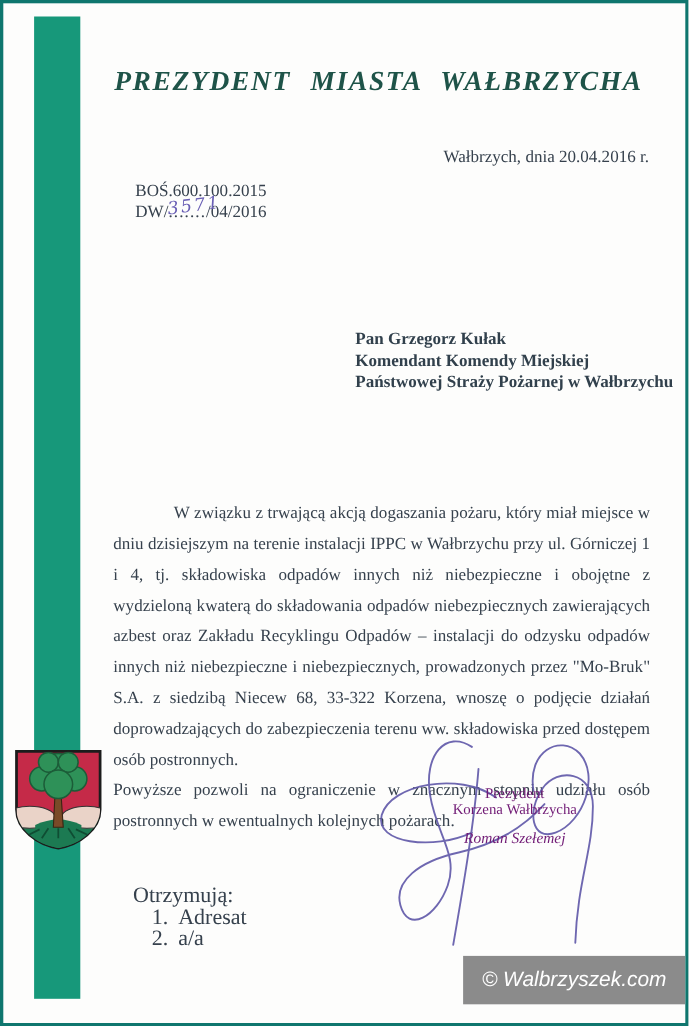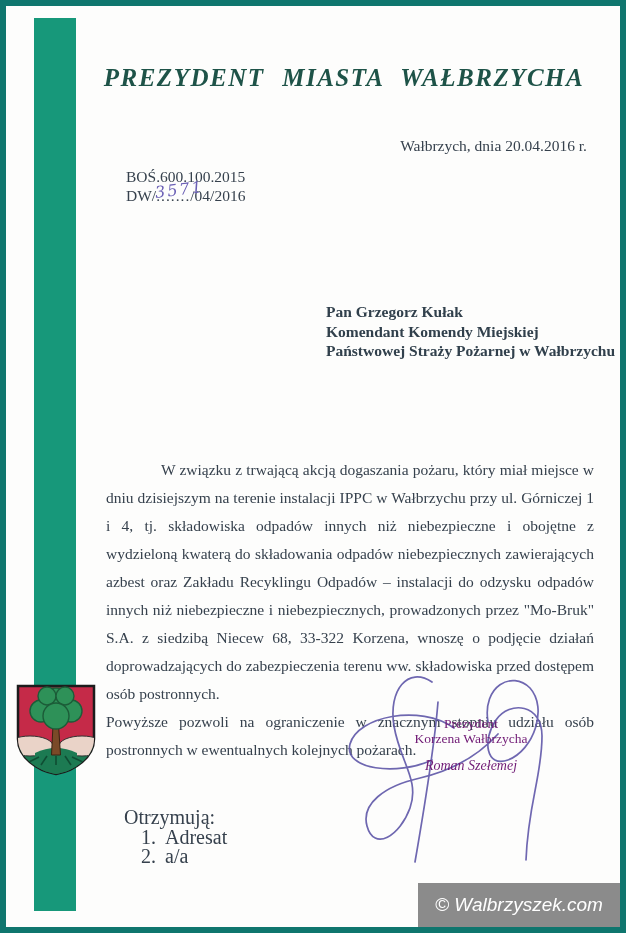--- a/index.html
+++ b/index.html
@@ -3,21 +3,21 @@
 <meta charset="utf-8">
 <style>
   * { margin: 0; padding: 0; box-sizing: border-box; }
   html, body { background: #e9e9e9; }
   .page {
     position: relative;
     width: 626px;
     height: 933px;
     margin: 0 auto;
     background: #fdfdfc;
-    border: 6px solid #0f766e;
+    border: 3px solid #0f766e;
     overflow: hidden;
     font-family: "Liberation Serif", serif;
     color: #36414d;
   }
   .green-bar {
     position: absolute;
     left: 28px; top: 12px;
     width: 42px; height: 893px;
     background: #17987a;
   }
@@ -101,21 +101,21 @@
   .distribution-block {
     position: absolute;
     left: 118px; top: 802px;
     font-size: 20px;
     line-height: 19.5px;
   }
   .distribution-item { display: flex; margin-left: 17px; }
   .distribution-item .num { width: 24px; }
   .watermark-bar {
     position: absolute;
-    right: 0; bottom: 0;
+    right: 0; bottom: 17px;
     width: 202px; height: 44px;
     background: rgba(130,130,130,0.93);
     display: flex;
     align-items: center;
     justify-content: center;
     color: #ffffff;
     font-family: "Liberation Sans", sans-serif;
     font-style: italic;
     font-size: 19px;
   }

